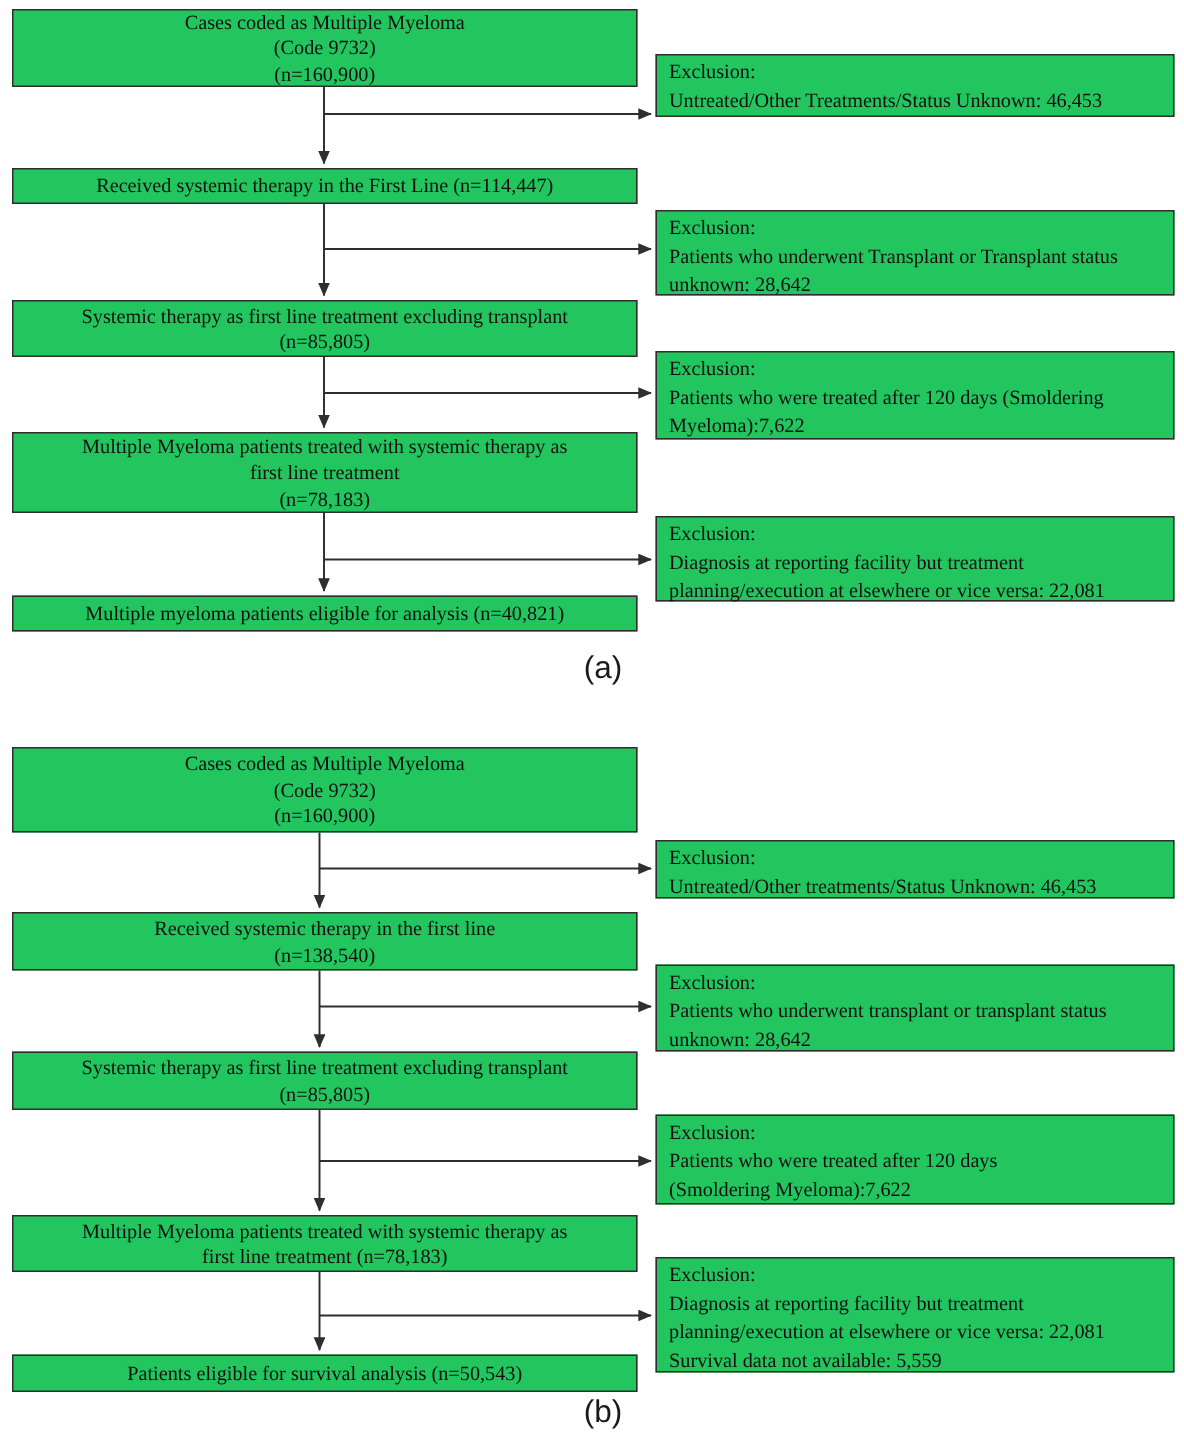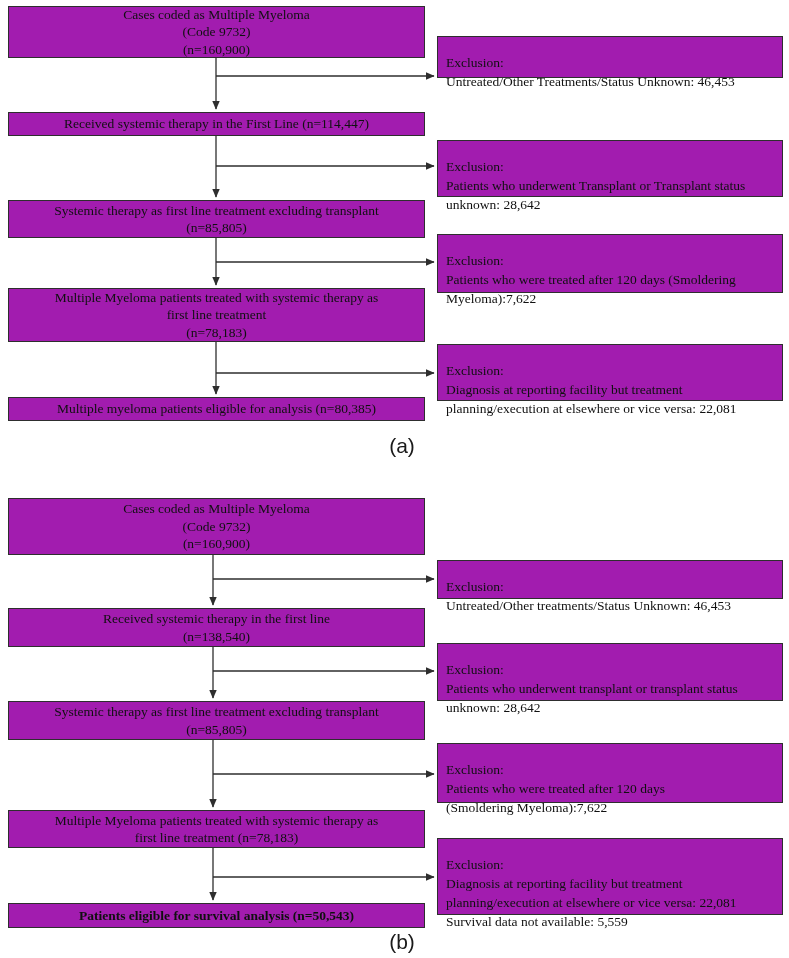--- a/index.html
+++ b/index.html
@@ -9,36 +9,36 @@
     width: 789px;
     height: 958px;
     background: #ffffff;
     font-family: "Liberation Serif", serif;
     color: #101010;
     overflow: hidden;
   }
   .box {
     position: absolute;
     border: 1.5px solid #2e2e2e;
-    background: #a21caf;
+    background: #22c55e;
     white-space: pre-line;
   }
   .main {
     display: flex;
     align-items: center;
     justify-content: center;
     text-align: center;
     font-size: 13.5px;
     line-height: 17.5px;
     padding: 0 6px;
   }
   .excl {
     font-size: 13.5px;
     line-height: 19px;
-    padding: 16px 8px 0 8px;
+    padding: 1px 8px 0 8px;
     text-align: left;
   }
   .panel-label {
     position: absolute;
     width: 60px;
     text-align: center;
     font-family: "Liberation Sans", sans-serif;
     font-size: 21px;
     color: #1a1a1a;
   }
@@ -100,21 +100,21 @@
 Patients who were treated after 120 days (Smoldering
 Myeloma):7,622</div>
 
   <div class="box main" style="left:8px; top:288px; width:417px; height:54px;">Multiple Myeloma patients treated with systemic therapy as
 first line treatment
 (n=78,183)</div>
   <div class="box excl" style="left:437px; top:344px; width:346px; height:57px;">Exclusion:
 Diagnosis at reporting facility but  treatment
 planning/execution at elsewhere or vice versa: 22,081</div>
 
-  <div class="box main" style="left:8px; top:397px; width:417px; height:24px;">Multiple myeloma patients eligible for analysis (n=80,385)</div>
+  <div class="box main" style="left:8px; top:397px; width:417px; height:24px;">Multiple myeloma patients eligible for analysis (n=40,821)</div>
 
   <div class="panel-label" style="left:372px; top:434px;">(a)</div>
 
   <div class="box main" style="left:8px; top:498px; width:417px; height:57px;">Cases coded as Multiple Myeloma
 (Code 9732)
 (n=160,900)</div>
   <div class="box excl" style="left:437px; top:560px; width:346px; height:39px;">Exclusion:
 Untreated/Other treatments/Status Unknown: 46,453</div>
 
   <div class="box main" style="left:8px; top:608px; width:417px; height:39px;">Received systemic therapy in the first line
@@ -129,17 +129,17 @@
 Patients who were treated after 120 days
 (Smoldering Myeloma):7,622</div>
 
   <div class="box main" style="left:8px; top:810px; width:417px; height:38px;">Multiple Myeloma patients treated with systemic therapy as
 first line treatment (n=78,183)</div>
   <div class="box excl" style="left:437px; top:838px; width:346px; height:77px;">Exclusion:
 Diagnosis at reporting facility but  treatment
 planning/execution at elsewhere or vice versa: 22,081
 Survival data not available: 5,559</div>
 
-  <div class="box main" style="left:8px; top:903px; width:417px; height:25px;font-weight:bold;">Patients eligible for survival analysis (n=50,543)</div>
+  <div class="box main" style="left:8px; top:903px; width:417px; height:25px;">Patients eligible for survival analysis (n=50,543)</div>
 
   <div class="panel-label" style="left:372px; top:930px;">(b)</div>
 
 </div>
 
 </body></html>

